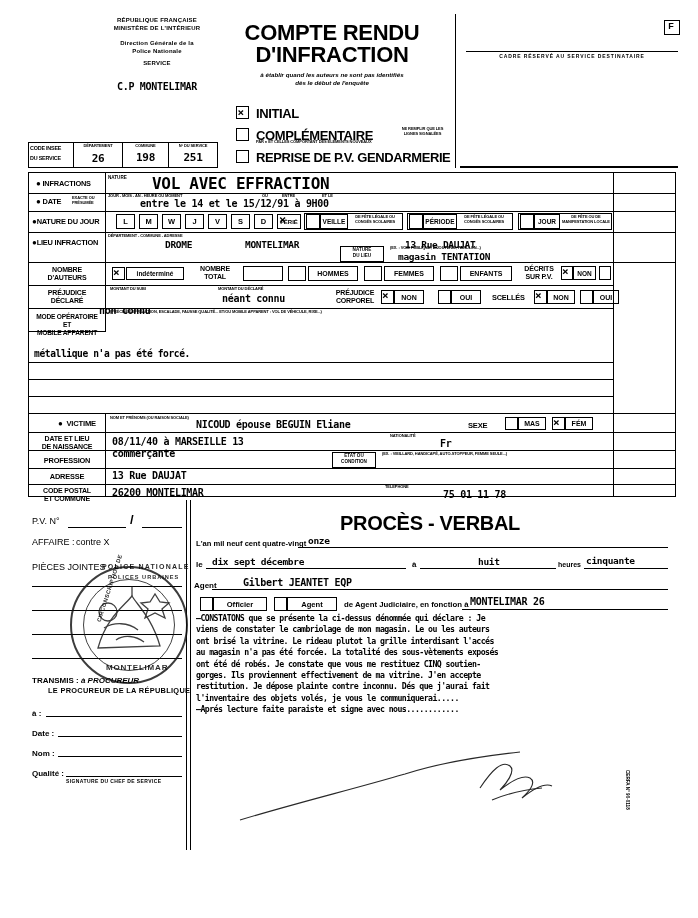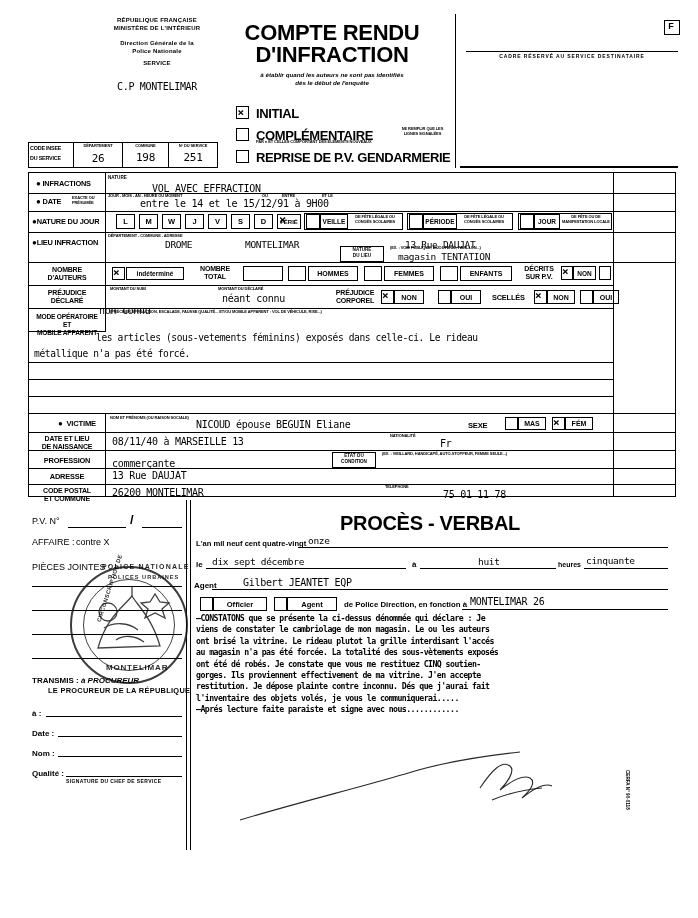--- a/index.html
+++ b/index.html
@@ -13,21 +13,21 @@
     width:698px;height:918px;
     background:#fff;
     overflow:hidden;
   }
   .abs{position:absolute;}
   .bold{font-weight:bold;}
   .ctr{text-align:center;}
   
   .tw{
     font-family:"DejaVu Sans Mono", monospace;
-    font-weight:normal;
+    font-weight:bold;
     letter-spacing:-0.3px;
   }
   .lbl{
     font-family:"Liberation Sans", sans-serif;
     font-weight:bold;
     letter-spacing:-0.2px;
   }
   .tiny{font-size:4px;line-height:4.6px;font-weight:bold;letter-spacing:-0.1px;}
   .tiny2{font-size:4.6px;line-height:5px;font-weight:bold;}
   .box{border:1.2px solid #000;}
@@ -140,21 +140,21 @@
 
   <div class="hline" style="left:28px;top:193px;width:648px;"></div>
   <div class="hline" style="left:28px;top:211px;width:648px;"></div>
   <div class="hline" style="left:28px;top:232px;width:648px;"></div>
   <div class="hline" style="left:28px;top:262px;width:648px;"></div>
 
   <div class="abs lbl" style="left:36px;top:179px;font-size:7.4px;">
     <span style="font-size:8px;">●</span> <span>INFRACTIONS</span>
   </div>
   <div class="abs tiny2" style="left:108px;top:175px;">NATURE</div>
-  <div class="abs tw" style="left:152px;top:183px;font-size:10px;">VOL AVEC EFFRACTION</div>
+  <div class="abs tw" style="left:152px;top:174px;font-size:16px;">VOL AVEC EFFRACTION</div>
 
   <div class="abs lbl" style="left:36px;top:197px;font-size:7.4px;">
     <span style="font-size:8px;">●</span> <span>DATE</span>
   </div>
   <div class="abs tiny" style="left:72px;top:196px;">EXACTE OU</div>
   <div class="abs tiny" style="left:72px;top:201px;">PRÉSUMÉE</div>
   <div class="abs tiny" style="left:108px;top:194px;">JOUR - MOIS - AN - HEURE OU MOMENT</div>
   <div class="abs tiny" style="left:262px;top:194px;">OU</div>
   <div class="abs tiny" style="left:282px;top:194px;">ENTRE</div>
   <div class="abs tiny" style="left:322px;top:194px;">ET LE</div>
@@ -295,21 +295,20 @@
     </div>
   <div class="chk" style="left:580px;top:290px;width:13px;height:14px;"></div>
   <div class="ff" style="left:593px;top:290px;width:26px;height:14px;font-size:7px;">
       <span>OUI</span>
     </div>
 
   <div class="abs lbl ctr" style="left:28px;top:313px;width:78px;font-size:6.6px;">MODE OPÉRATOIRE</div>
   <div class="abs lbl ctr" style="left:28px;top:321px;width:78px;font-size:6.6px;">ET</div>
   <div class="abs lbl ctr" style="left:28px;top:329px;width:78px;font-size:6.6px;">MOBILE APPARENT</div>
   <div class="abs tiny" style="left:110px;top:310px;">(PRÉCISER EFFRACTION, ESCALADE, FAUSSE QUALITÉ... ET/OU MOBILE APPARENT : VOL DE VÉHICULE, RIXE...)</div>
-  <div class="abs tw" style="left:96px;top:332px;font-size:9.6px;letter-spacing:-0.4px;">les articles (sous-vetements féminins) exposés dans celle-ci. Le rideau</div>
   <div class="abs tw" style="left:34px;top:348px;font-size:9.6px;letter-spacing:-0.4px;">métallique n'a pas été forcé.</div>
 
   <div class="hline" style="left:28px;top:331px;width:78px;"></div>
   <div class="hline" style="left:28px;top:362px;width:585px;"></div>
   <div class="hline" style="left:28px;top:379px;width:585px;"></div>
   <div class="hline" style="left:28px;top:396px;width:585px;"></div>
   <div class="hline" style="left:28px;top:413px;width:648px;"></div>
 
   <div class="vline" style="left:105px;top:413px;height:84px;"></div>
   <div class="hline" style="left:28px;top:432px;width:648px;"></div>
@@ -333,21 +332,21 @@
       <span>FÉM</span>
     </div>
 
   <div class="abs lbl ctr" style="left:30px;top:435px;width:74px;font-size:7px;">DATE ET LIEU</div>
   <div class="abs lbl ctr" style="left:30px;top:443px;width:74px;font-size:7px;">DE NAISSANCE</div>
   <div class="abs tw" style="left:112px;top:436px;font-size:10px;text-align:right;">08/11/40 à MARSEILLE 13</div>
   <div class="abs tiny" style="left:390px;top:434px;">NATIONALITÉ</div>
   <div class="abs tw" style="left:440px;top:438px;font-size:10px;">Fr</div>
 
   <div class="abs lbl ctr" style="left:30px;top:456px;width:74px;font-size:7.4px;">PROFESSION</div>
-  <div class="abs tw" style="left:112px;top:458px;font-size:10px;">commerçante</div>
+  <div class="abs tw" style="left:112px;top:448px;font-size:10px;">commerçante</div>
   <div class="innerbox" style="left:332px;top:452px;width:44px;height:16px;"></div>
   <div class="abs tiny2 ctr" style="left:332px;top:453px;width:44px;">ÉTAT OU</div>
   <div class="abs tiny2 ctr" style="left:332px;top:459px;width:44px;">CONDITION</div>
   <div class="abs tiny" style="left:382px;top:452px;">(EX. : VIEILLARD, HANDICAPÉ, AUTO-STOPPEUR, FEMME SEULE...)</div>
   <div class="abs tw" style="left:385px;top:458px;font-size:9px;"></div>
 
   <div class="abs lbl ctr" style="left:30px;top:472px;width:74px;font-size:7.4px;">ADRESSE</div>
   <div class="abs tw" style="left:112px;top:470px;font-size:10px;">13 Rue DAUJAT</div>
 
   <div class="abs lbl ctr" style="left:30px;top:487px;width:74px;font-size:7px;">CODE POSTAL</div>
@@ -427,21 +426,21 @@
   <div class="abs tw" style="left:218px;top:577px;font-size:10px;margin-left:25px;">Gilbert JEANTET EQP</div>
 
   <div class="chk" style="left:200px;top:597px;width:13px;height:14px;"></div>
   <div class="ff" style="left:213px;top:597px;width:54px;height:14px;font-size:7.6px;">
       <span>Officier</span>
     </div>
   <div class="chk" style="left:274px;top:597px;width:13px;height:14px;"></div>
   <div class="ff" style="left:287px;top:597px;width:50px;height:14px;font-size:7.6px;">
       <span>Agent</span>
     </div>
-  <div class="abs" style="left:344px;top:600px;font-size:7.8px;font-weight:bold;">de Police Direction, en fonction à</div>
+  <div class="abs" style="left:344px;top:600px;font-size:7.8px;font-weight:bold;">de Agent Judiciaire, en fonction à</div>
   <div class="dotline" style="left:462px;top:609px;width:206px;"></div>
   <div class="abs tw" style="left:470px;top:596px;font-size:10px;">MONTELIMAR 26</div>
 
   <div class="abs narr" style="left:196px;top:613px;width:470px;">—CONSTATONS que se présente la ci-dessus dénommée qui déclare : Je
 viens de constater le cambriolage de mon magasin. Le ou les auteurs
 ont brisé la vitrine. Le rideau plutot la grille interdisant l'accés
 au magasin n'a pas été forcée. La totalité des sous-vètements exposés
 ont été dé robés. Je constate que vous me restituez CINQ soutien-
 gorges. Ils proviennent effectivement de ma vitrine. J'en accepte
 restitution. Je dépose plainte contre inconnu. Dés que j'aurai fait

